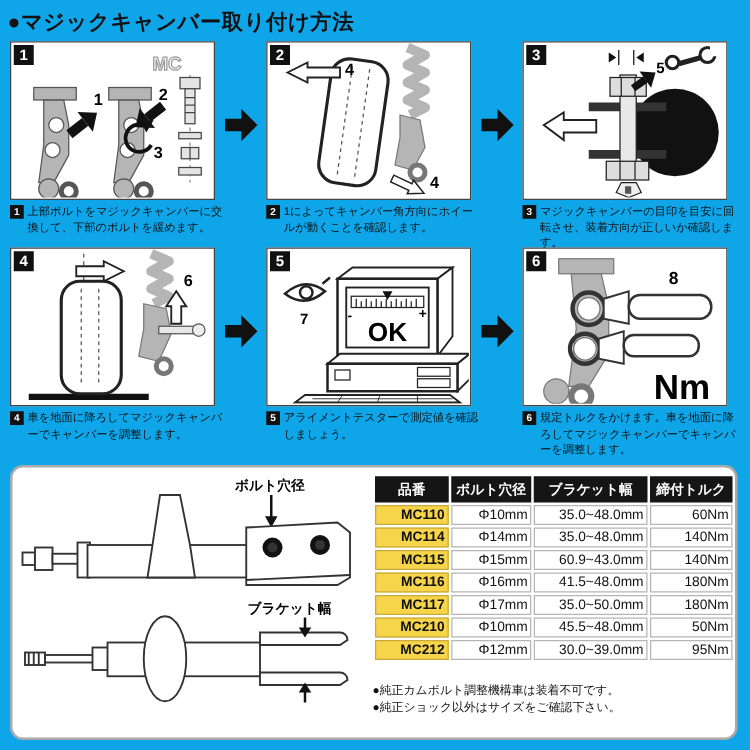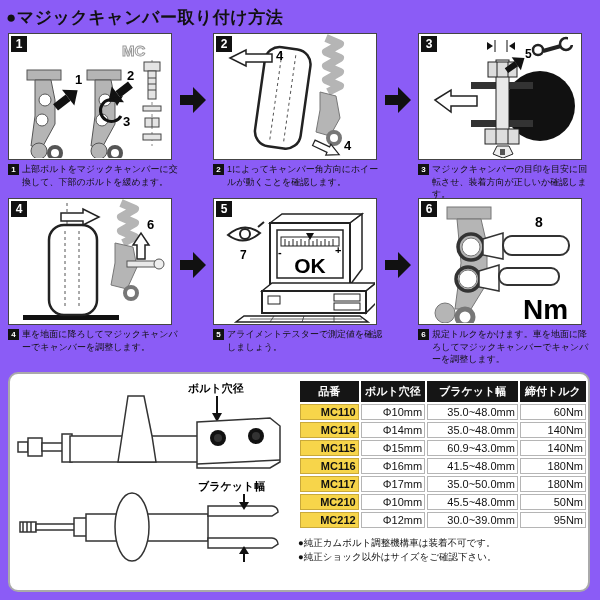--- a/index.html
+++ b/index.html
@@ -1,36 +1,36 @@
 <!DOCTYPE html>
 <html><head>
 <meta charset="utf-8">
 <style>
   html,body{margin:0;padding:0;background:#fff;}
   body{width:600px;height:600px;overflow:hidden;position:relative;
        font-family:"Liberation Sans","DejaVu Sans",sans-serif;color:#111;}
-  .page{position:absolute;inset:0;background:#8b5cf6;}
+  .page{position:absolute;inset:0;background:#0ea5e9;}
   .title{position:absolute;left:6px;top:6px;font-size:17px;font-weight:bold;letter-spacing:.5px;}
   .panel{position:absolute;width:164px;height:127px;border:1.5px solid #444;background:#fff;box-sizing:border-box;}
   .badge{position:absolute;top:2px;left:2px;width:16px;height:16px;background:#111;color:#fff;
          font-size:12px;font-weight:bold;display:flex;align-items:center;justify-content:center;z-index:2;}
   .flow-arrow{position:absolute;width:26px;height:30px;}
   .caption{position:absolute;width:170px;font-size:9px;line-height:1.4;display:flex;gap:3px;}
   .cap-badge{flex:none;width:11px;height:11px;background:#111;color:#fff;font-size:8px;font-weight:bold;
              text-align:center;line-height:11px;margin-top:1px;}
   .bottom-box{position:absolute;left:8px;top:372px;width:582px;height:220px;border:2px solid #aaa;
               border-radius:10px;box-sizing:border-box;background:#fff;}
   .left-illus{position:absolute;left:2px;top:2px;}
   .right-col{position:absolute;left:288px;top:5px;width:290px;}
   table.spec{border-collapse:separate;border-spacing:2px;}
   table.spec th{background:#151515;color:#fff;font-size:11px;font-weight:bold;padding:3px 2px;text-align:center;}
   table.spec td{font-size:11px;text-align:right;padding:1px 2px;border:1px solid #b5b5b5;background:#fff;}
   table.spec td.part{background:#f7d54a;font-weight:bold;border:1px solid #c9a93a;}
   .c-part{width:56px;margin-top:48px;}.c-hole{width:62px;}.c-width{width:88px;}.c-torque{width:64px;}
-  .notes{margin-top:6px;font-size:9.5px;line-height:1.45;}
+  .notes{margin-top:16px;font-size:9.5px;line-height:1.45;}
   svg text{font-family:"Liberation Sans","DejaVu Sans",sans-serif;}
 </style>
 </head>
 <body>
 
 <div class="page">
 
   <div class="title">●マジックキャンバー取り付け方法</div>
 
   <div class="panel" style="left:8px;top:33px;">

